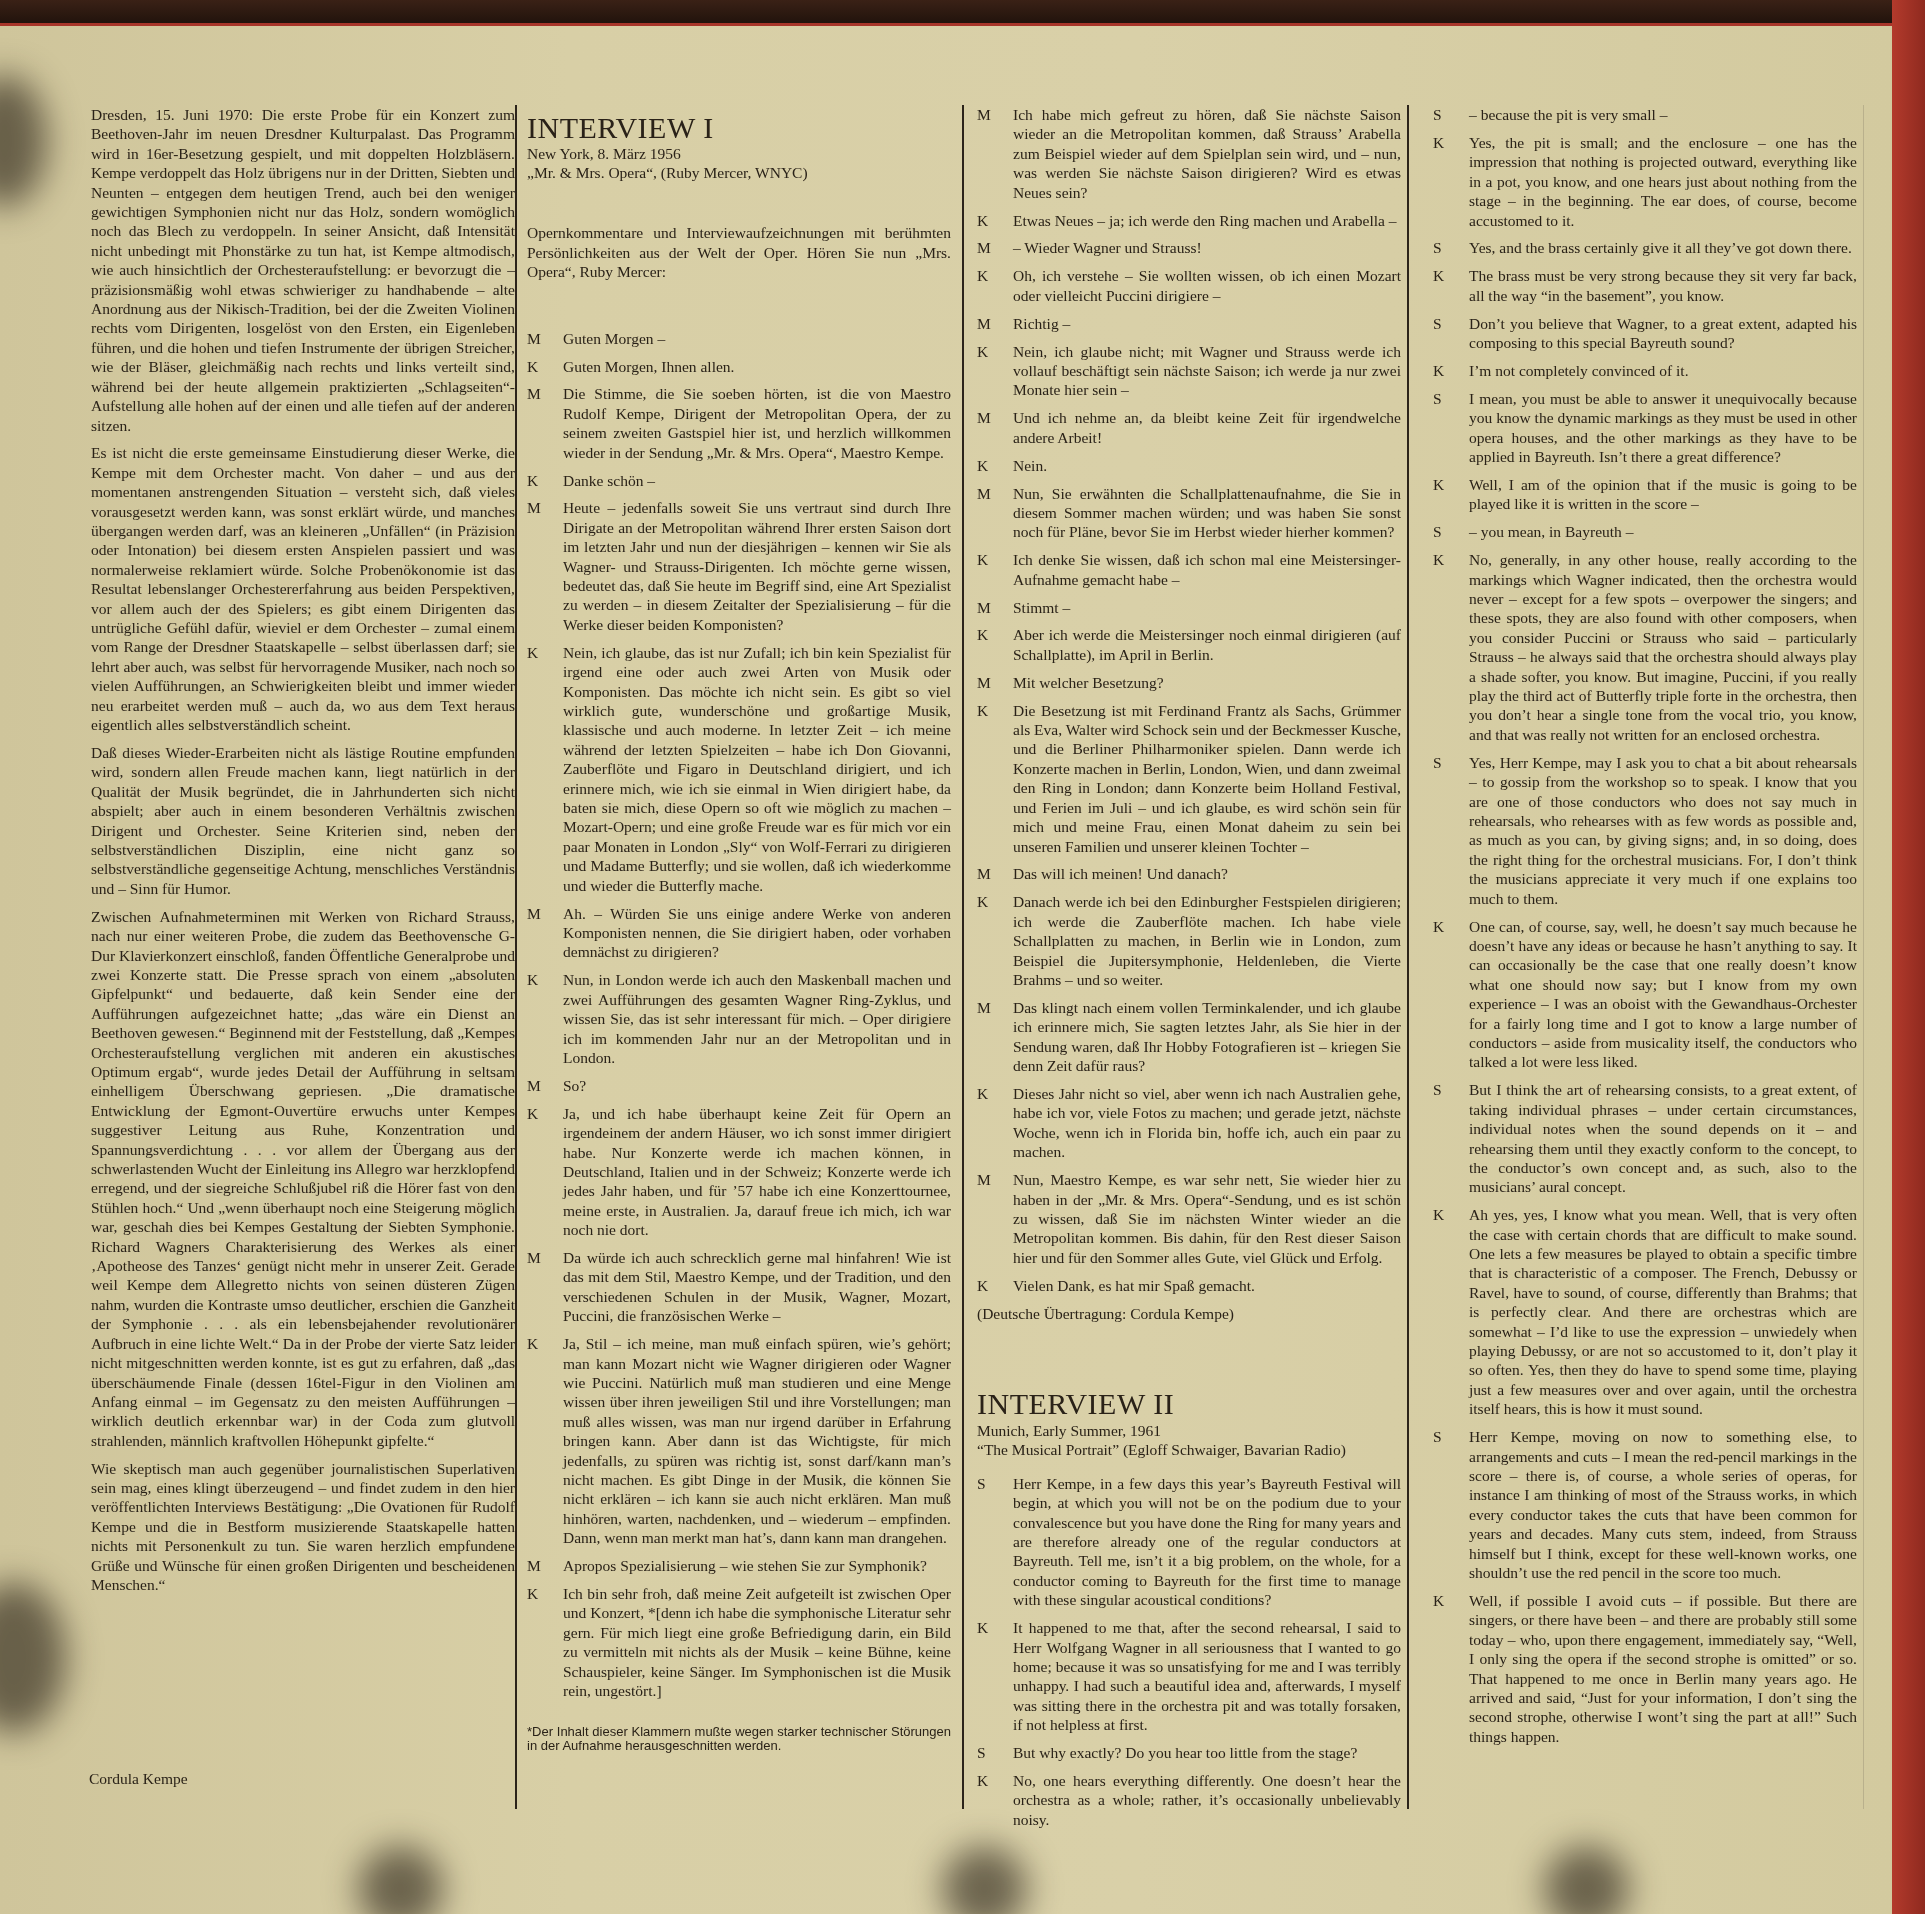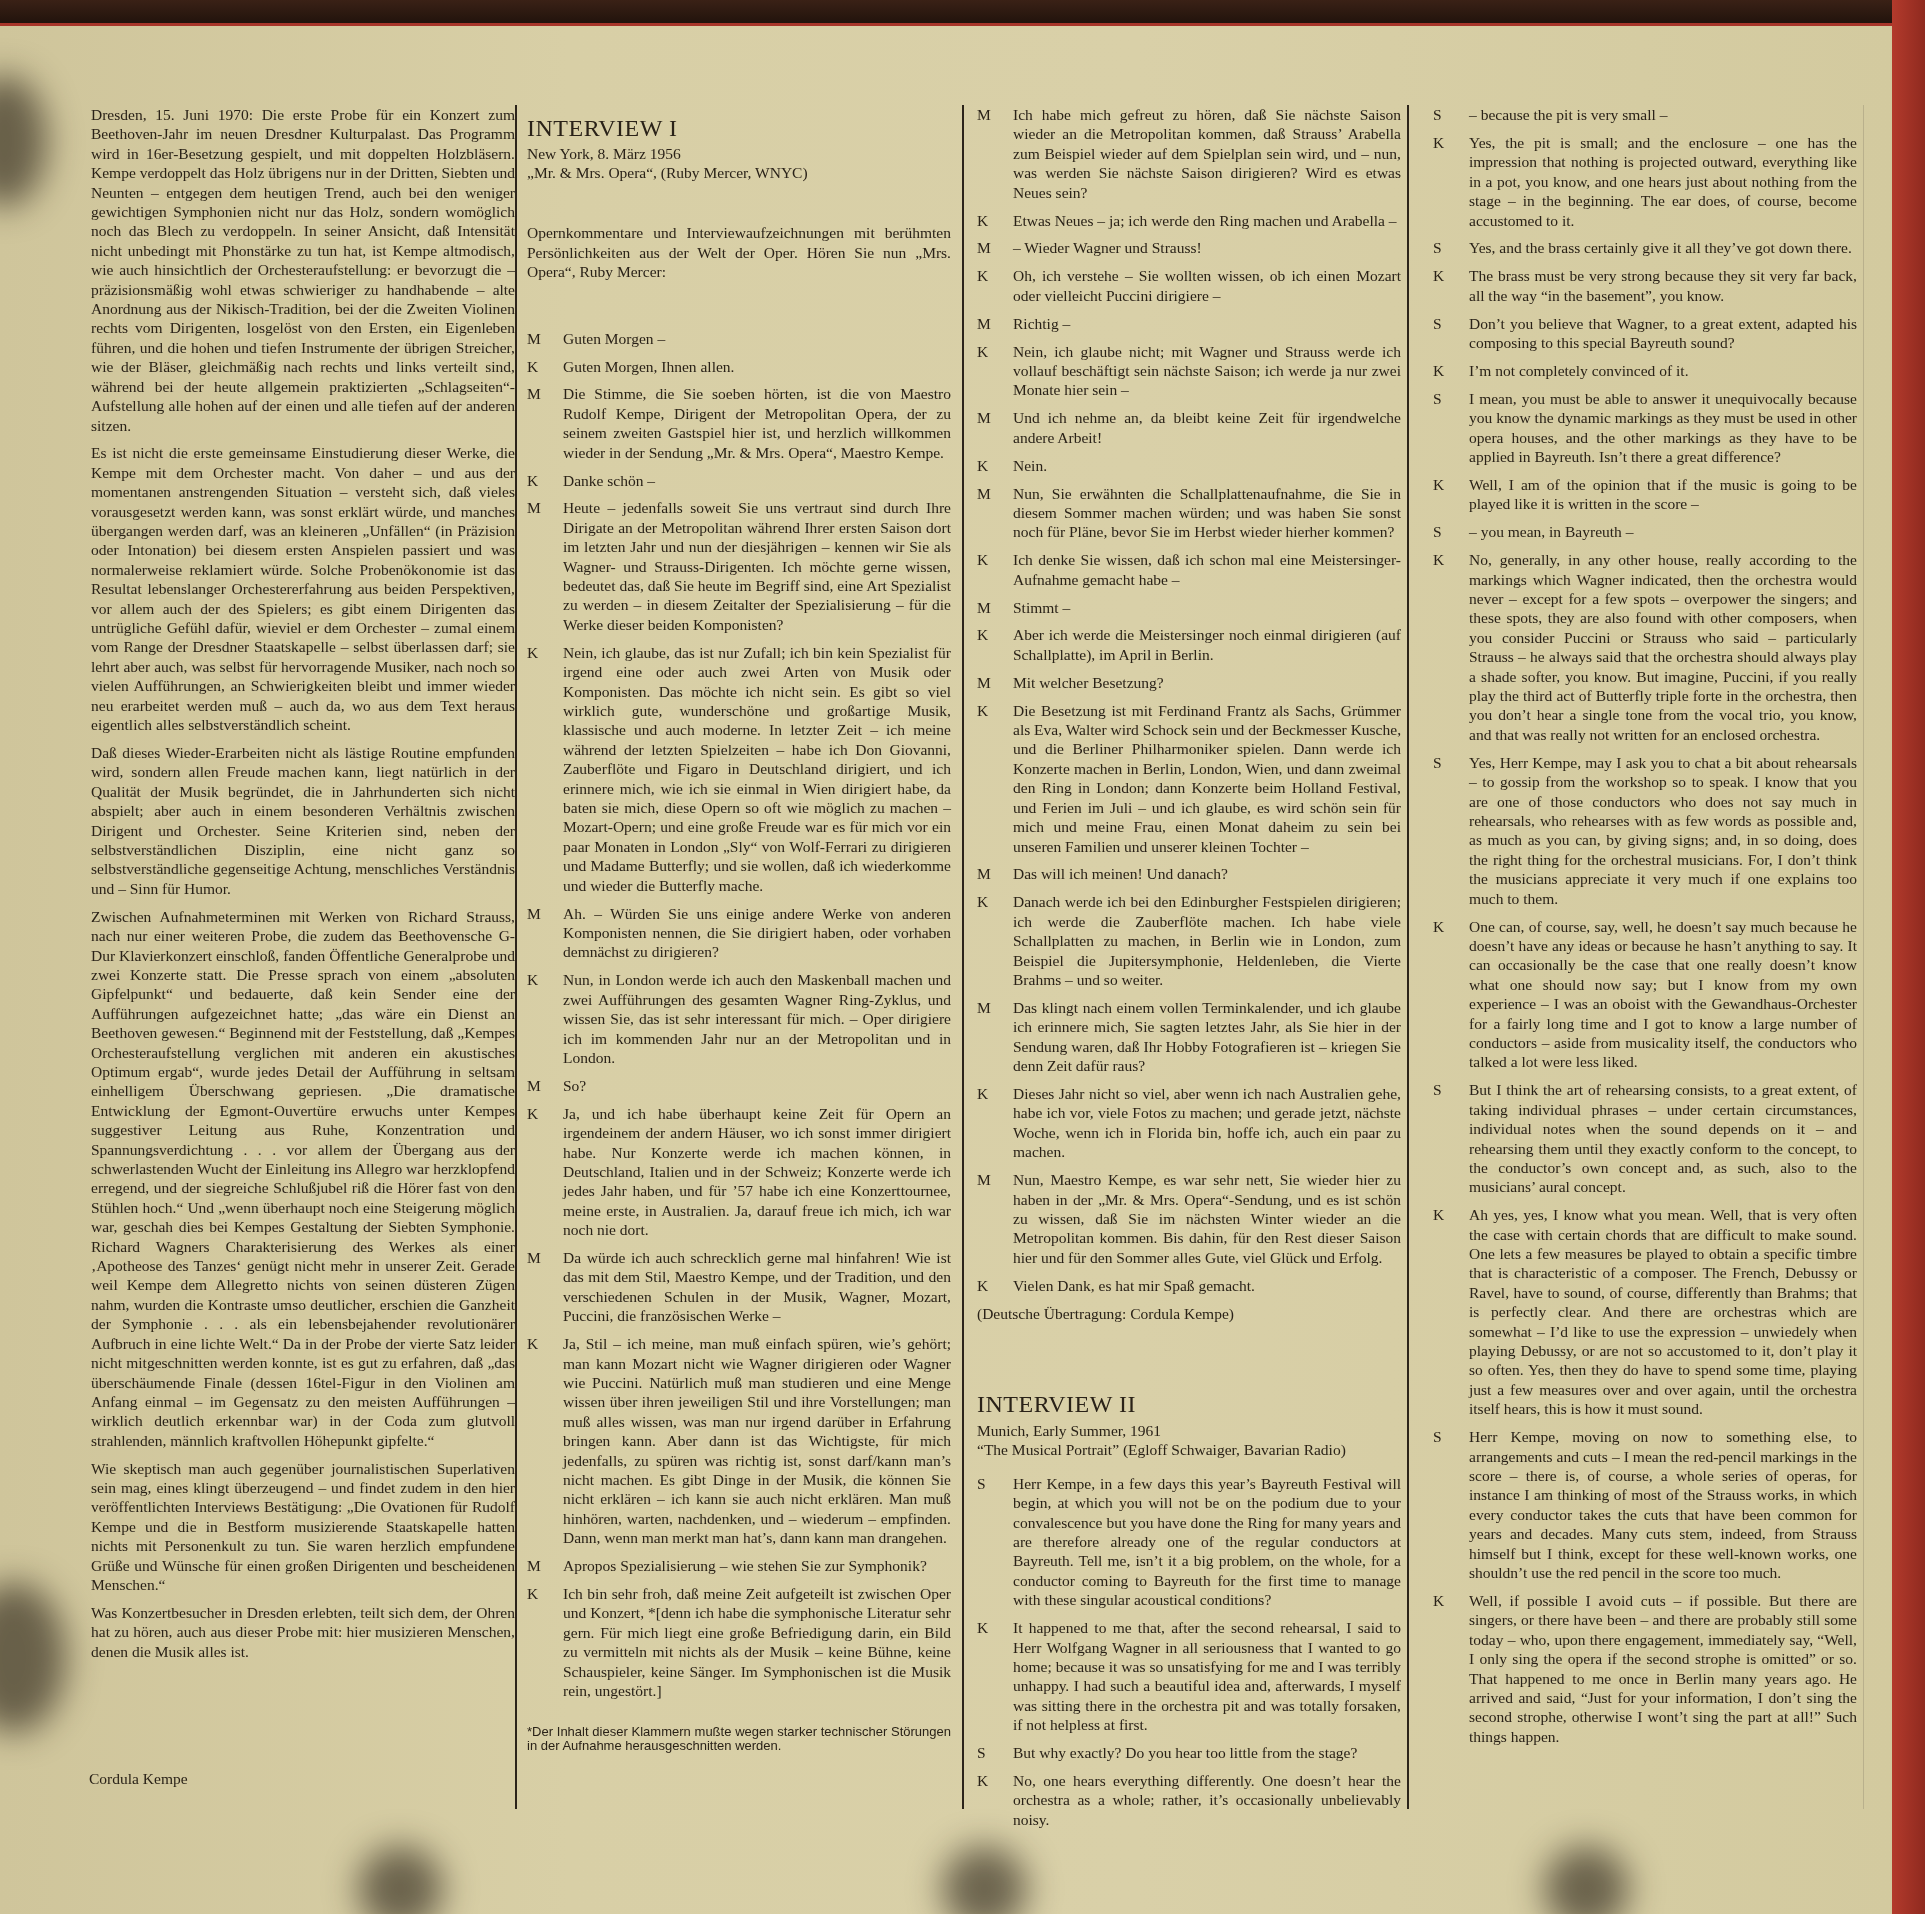--- a/index.html
+++ b/index.html
@@ -31,21 +31,21 @@
   .c1 { left: 91px; width: 424px; }
   .c2 { left: 527px; width: 424px; }
   .c3 { left: 977px; width: 424px; }
   .c4 { left: 1433px; width: 424px; }
   .rule { position: absolute; width: 1.9px; background: #2c241a; }
   .r1 { left: 515px; top: 105px; height: 1704px; }
   .r2 { left: 962px; top: 105px; height: 1704px; }
   .r3 { left: 1407px; top: 105px; height: 1704px; }
   .r4 { left: 1863px; top: 105px; height: 1704px; background: #b9b08c; width: 0.9px; }
   p { margin: 0 0 8.5px 0; }
-  h2 { font-weight: normal; font-size: 24px; line-height: 30px; margin: 7.5px 0 1.9px 0; letter-spacing: 0.5px; }
+  h2 { font-weight: normal; font-size: 30px; line-height: 30px; margin: 7.5px 0 1.9px 0; letter-spacing: 0.5px; }
   .sub { margin: 0; line-height: 19px; }
   .intro { margin: 41px 0 47px 0; }
   .turn { display: flex; margin-bottom: 8.5px; }
   .spk { width: 36px; flex: none; }
   .txt { flex: 1; }
   .footnote { font-family: "Liberation Sans", "DejaVu Sans", sans-serif; font-size: 13px; line-height: 14px; margin-top: 24.5px; }
   .credit { text-align: left; margin: 3.8px 0 0 0; }
   .sig { position: absolute; left: 89px; top: 1770px; font-size: 15.5px; }
   .ii { margin-top: 66px; }
   .shadow { position: absolute; border-radius: 50%; background: rgba(20,12,6,0.55); filter: blur(17px); }
@@ -68,21 +68,20 @@
 <div class="rule r2"></div>
 <div class="rule r3"></div>
 <div class="rule r4"></div>
 
 <div class="col c1">
   <p>Dresden, 15. Juni 1970: Die erste Probe für ein Konzert zum Beethoven-Jahr im neuen Dresdner Kulturpalast. Das Programm wird in 16er-Besetzung gespielt, und mit doppelten Holzbläsern. Kempe verdoppelt das Holz übrigens nur in der Dritten, Siebten und Neunten – entgegen dem heutigen Trend, auch bei den weniger gewichtigen Symphonien nicht nur das Holz, sondern womöglich noch das Blech zu verdoppeln. In seiner Ansicht, daß Intensität nicht unbedingt mit Phonstärke zu tun hat, ist Kempe altmodisch, wie auch hinsichtlich der Orchesteraufstellung: er bevorzugt die – präzisionsmäßig wohl etwas schwieriger zu handhabende – alte Anordnung aus der Nikisch-Tradition, bei der die Zweiten Violinen rechts vom Dirigenten, losgelöst von den Ersten, ein Eigenleben führen, und die hohen und tiefen Instrumente der übrigen Streicher, wie der Bläser, gleichmäßig nach rechts und links verteilt sind, während bei der heute allgemein praktizierten „Schlagseiten“-Aufstellung alle hohen auf der einen und alle tiefen auf der anderen sitzen.</p>
   <p>Es ist nicht die erste gemeinsame Einstudierung dieser Werke, die Kempe mit dem Orchester macht. Von daher – und aus der momentanen anstrengenden Situation – versteht sich, daß vieles vorausgesetzt werden kann, was sonst erklärt würde, und manches übergangen werden darf, was an kleineren „Unfällen“ (in Präzision oder Intonation) bei diesem ersten Anspielen passiert und was normalerweise reklamiert würde. Solche Probenökonomie ist das Resultat lebenslanger Orchestererfahrung aus beiden Perspektiven, vor allem auch der des Spielers; es gibt einem Dirigenten das untrügliche Gefühl dafür, wieviel er dem Orchester – zumal einem vom Range der Dresdner Staatskapelle – selbst überlassen darf; sie lehrt aber auch, was selbst für hervorragende Musiker, nach noch so vielen Aufführungen, an Schwierigkeiten bleibt und immer wieder neu erarbeitet werden muß – auch da, wo aus dem Text heraus eigentlich alles selbstverständlich scheint.</p>
   <p>Daß dieses Wieder-Erarbeiten nicht als lästige Routine empfunden wird, sondern allen Freude machen kann, liegt natürlich in der Qualität der Musik begründet, die in Jahrhunderten sich nicht abspielt; aber auch in einem besonderen Verhältnis zwischen Dirigent und Orchester. Seine Kriterien sind, neben der selbstverständlichen Disziplin, eine nicht ganz so selbstverständliche gegenseitige Achtung, menschliches Verständnis und – Sinn für Humor.</p>
   <p>Zwischen Aufnahmeterminen mit Werken von Richard Strauss, nach nur einer weiteren Probe, die zudem das Beethovensche G-Dur Klavierkonzert einschloß, fanden Öffentliche Generalprobe und zwei Konzerte statt. Die Presse sprach von einem „absoluten Gipfelpunkt“ und bedauerte, daß kein Sender eine der Aufführungen aufgezeichnet hatte; „das wäre ein Dienst an Beethoven gewesen.“ Beginnend mit der Feststellung, daß „Kempes Orchesteraufstellung verglichen mit anderen ein akustisches Optimum ergab“, wurde jedes Detail der Aufführung in seltsam einhelligem Überschwang gepriesen. „Die dramatische Entwicklung der Egmont-Ouvertüre erwuchs unter Kempes suggestiver Leitung aus Ruhe, Konzentration und Spannungsverdichtung . . . vor allem der Übergang aus der schwerlastenden Wucht der Einleitung ins Allegro war herzklopfend erregend, und der siegreiche Schlußjubel riß die Hörer fast von den Stühlen hoch.“ Und „wenn überhaupt noch eine Steigerung möglich war, geschah dies bei Kempes Gestaltung der Siebten Symphonie. Richard Wagners Charakterisierung des Werkes als einer ‚Apotheose des Tanzes‘ genügt nicht mehr in unserer Zeit. Gerade weil Kempe dem Allegretto nichts von seinen düsteren Zügen nahm, wurden die Kontraste umso deutlicher, erschien die Ganzheit der Symphonie . . . als ein lebensbejahender revolutionärer Aufbruch in eine lichte Welt.“ Da in der Probe der vierte Satz leider nicht mitgeschnitten werden konnte, ist es gut zu erfahren, daß „das überschäumende Finale (dessen 16tel-Figur in den Violinen am Anfang einmal – im Gegensatz zu den meisten Aufführungen – wirklich deutlich erkennbar war) in der Coda zum glutvoll strahlenden, männlich kraftvollen Höhepunkt gipfelte.“</p>
   <p>Wie skeptisch man auch gegenüber journalistischen Superlativen sein mag, eines klingt überzeugend – und findet zudem in den hier veröffentlichten Interviews Bestätigung: „Die Ovationen für Rudolf Kempe und die in Bestform musizierende Staatskapelle hatten nichts mit Personenkult zu tun. Sie waren herzlich empfundene Grüße und Wünsche für einen großen Dirigenten und bescheidenen Menschen.“</p>
-  <p>Was Konzertbesucher in Dresden erlebten, teilt sich dem, der Ohren hat zu hören, auch aus dieser Probe mit: hier musizieren Menschen, denen die Musik alles ist.</p>
 </div>
 <div class="sig">Cordula Kempe</div>
 
 <div class="col c2">
   <h2>INTERVIEW I</h2>
   <p class="sub">New York, 8. März 1956</p>
   <p class="sub">„Mr. &amp; Mrs. Opera“, (Ruby Mercer, WNYC)</p>
   <p class="intro">Opernkommentare und Interviewaufzeichnungen mit berühmten Persönlichkeiten aus der Welt der Oper. Hören Sie nun „Mrs. Opera“, Ruby Mercer:</p>
   <div id="i1c2">
       <div class="turn">

